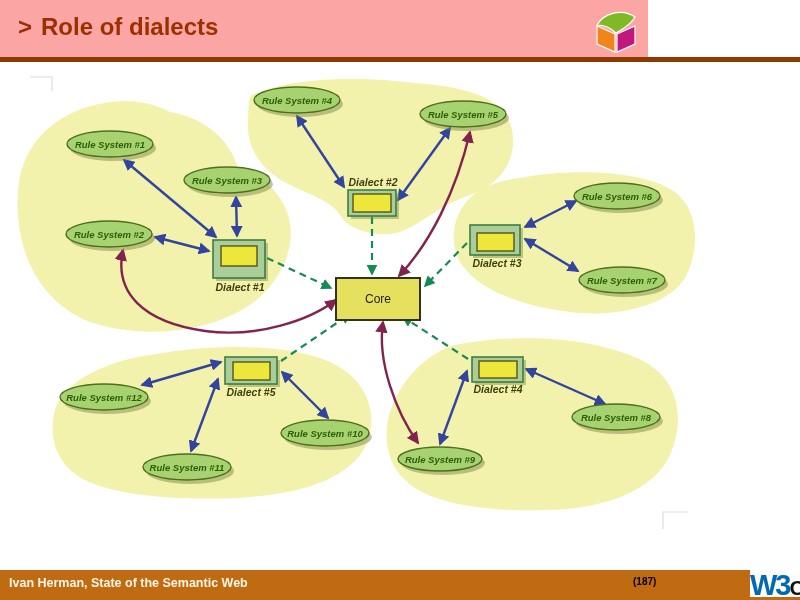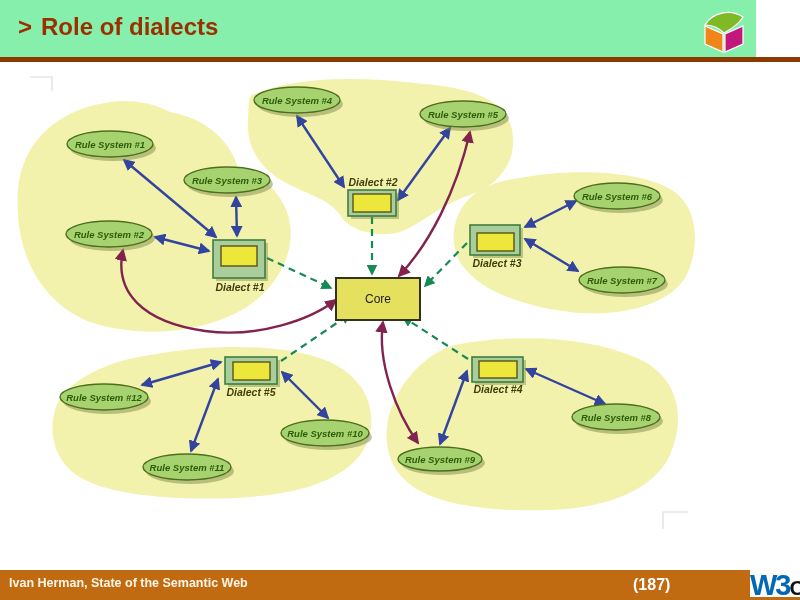--- a/index.html
+++ b/index.html
@@ -1,20 +1,20 @@
 <!DOCTYPE html>
 <html><head>
 <meta charset="utf-8">
 <style>
   html,body{margin:0;padding:0;}
   body{width:800px;height:600px;font-family:"Liberation Sans",sans-serif;background:#fff;}
   .slide{position:relative;width:800px;height:600px;overflow:hidden;background:#ffffff;}
 
   
-  .header{position:absolute;top:0;left:0;width:756px;height:62px;background:#86efac;z-index:3;}
+  .header{position:absolute;top:0;left:0;width:648px;height:62px;background:#fca5a5;z-index:3;}
   .title{position:absolute;top:13px;left:18px;font-size:24px;font-weight:bold;color:#9C2F00;letter-spacing:0;}
   .title .marker{margin-right:9px;}
   .header-rule{position:absolute;top:57px;left:0;width:800px;height:5px;background:#8C3A00;}
   .logo{position:absolute;top:6px;right:10px;width:44px;height:48px;}
 
   
   svg.diagram{position:absolute;top:0;left:0;z-index:1;}
   .blob{fill:#F2F2AC;}
   .rs-shadow{fill:#7C8C4A;opacity:.5;}
   .rs{fill:#A6D36F;stroke:#4E6E1E;stroke-width:1.4;}
@@ -26,21 +26,21 @@
   .core-rect{fill:#E5E15F;stroke:#33331A;stroke-width:2;}
   .core-label{font-size:12px;fill:#1d1d1d;text-anchor:middle;}
   .blue{stroke:#32449E;stroke-width:2.4;fill:none;}
   .gdash{stroke:#168A55;stroke-width:2.2;fill:none;stroke-dasharray:7 5;}
   .maroon{stroke:#82224E;stroke-width:2.4;fill:none;}
   .corner-mark{stroke:#DCDCDC;stroke-width:1.2;fill:none;}
 
   
   .footer{position:absolute;left:0;top:570px;width:800px;height:40px;background:#C06A12;border-bottom:3px solid #9E5509;box-sizing:border-box;z-index:3;}
   .footer .credit{position:absolute;left:9px;top:6px;font-size:12.5px;font-weight:bold;color:#FFF6E6;}
-  .footer .pagenum{position:absolute;left:633px;top:6px;font-size:16px;font-weight:bold;color:#ffffff;}
+  .footer .pagenum{position:absolute;left:633px;top:6px;font-size:10px;font-weight:bold;color:#000000;}
   .w3c-block{position:absolute;right:0;top:0;width:50px;height:27px;background:#FDFDFD;text-align:center;line-height:26px;}
   .w3c-block .w3{color:#0068B4;font-weight:bold;font-size:29px;letter-spacing:-2px;}
   .w3c-block .c{color:#111;font-weight:bold;font-size:21px;letter-spacing:-1px;}
   .w3c-block sup{color:#111;font-size:7px;font-weight:bold;vertical-align:10px;}
 </style>
 </head>
 <body>
 
 <div class="slide">
 

